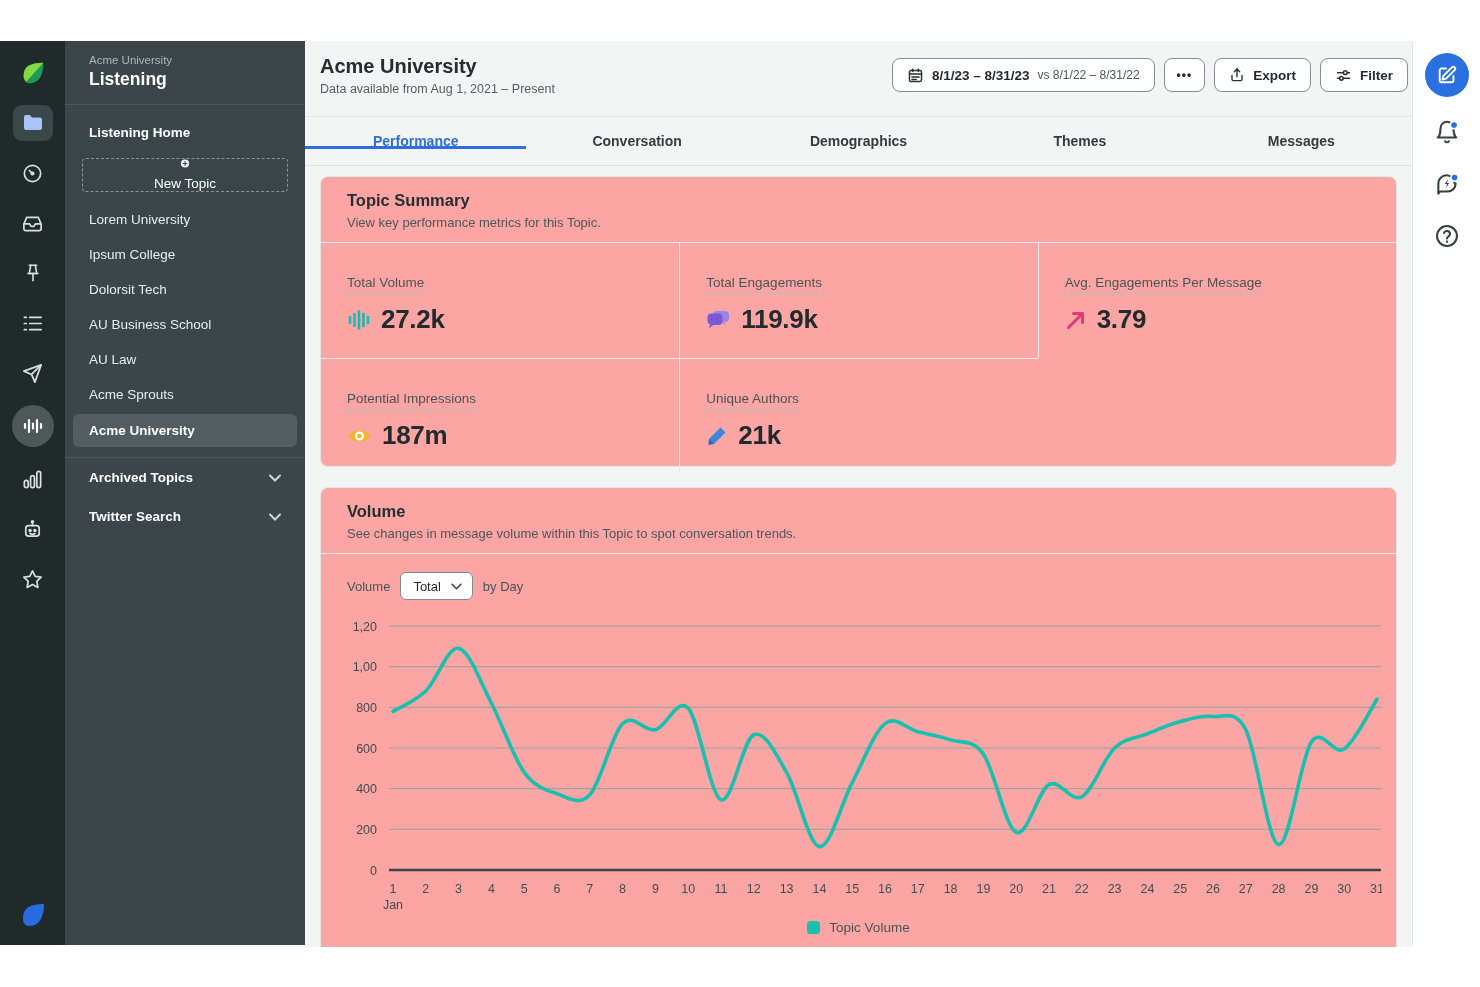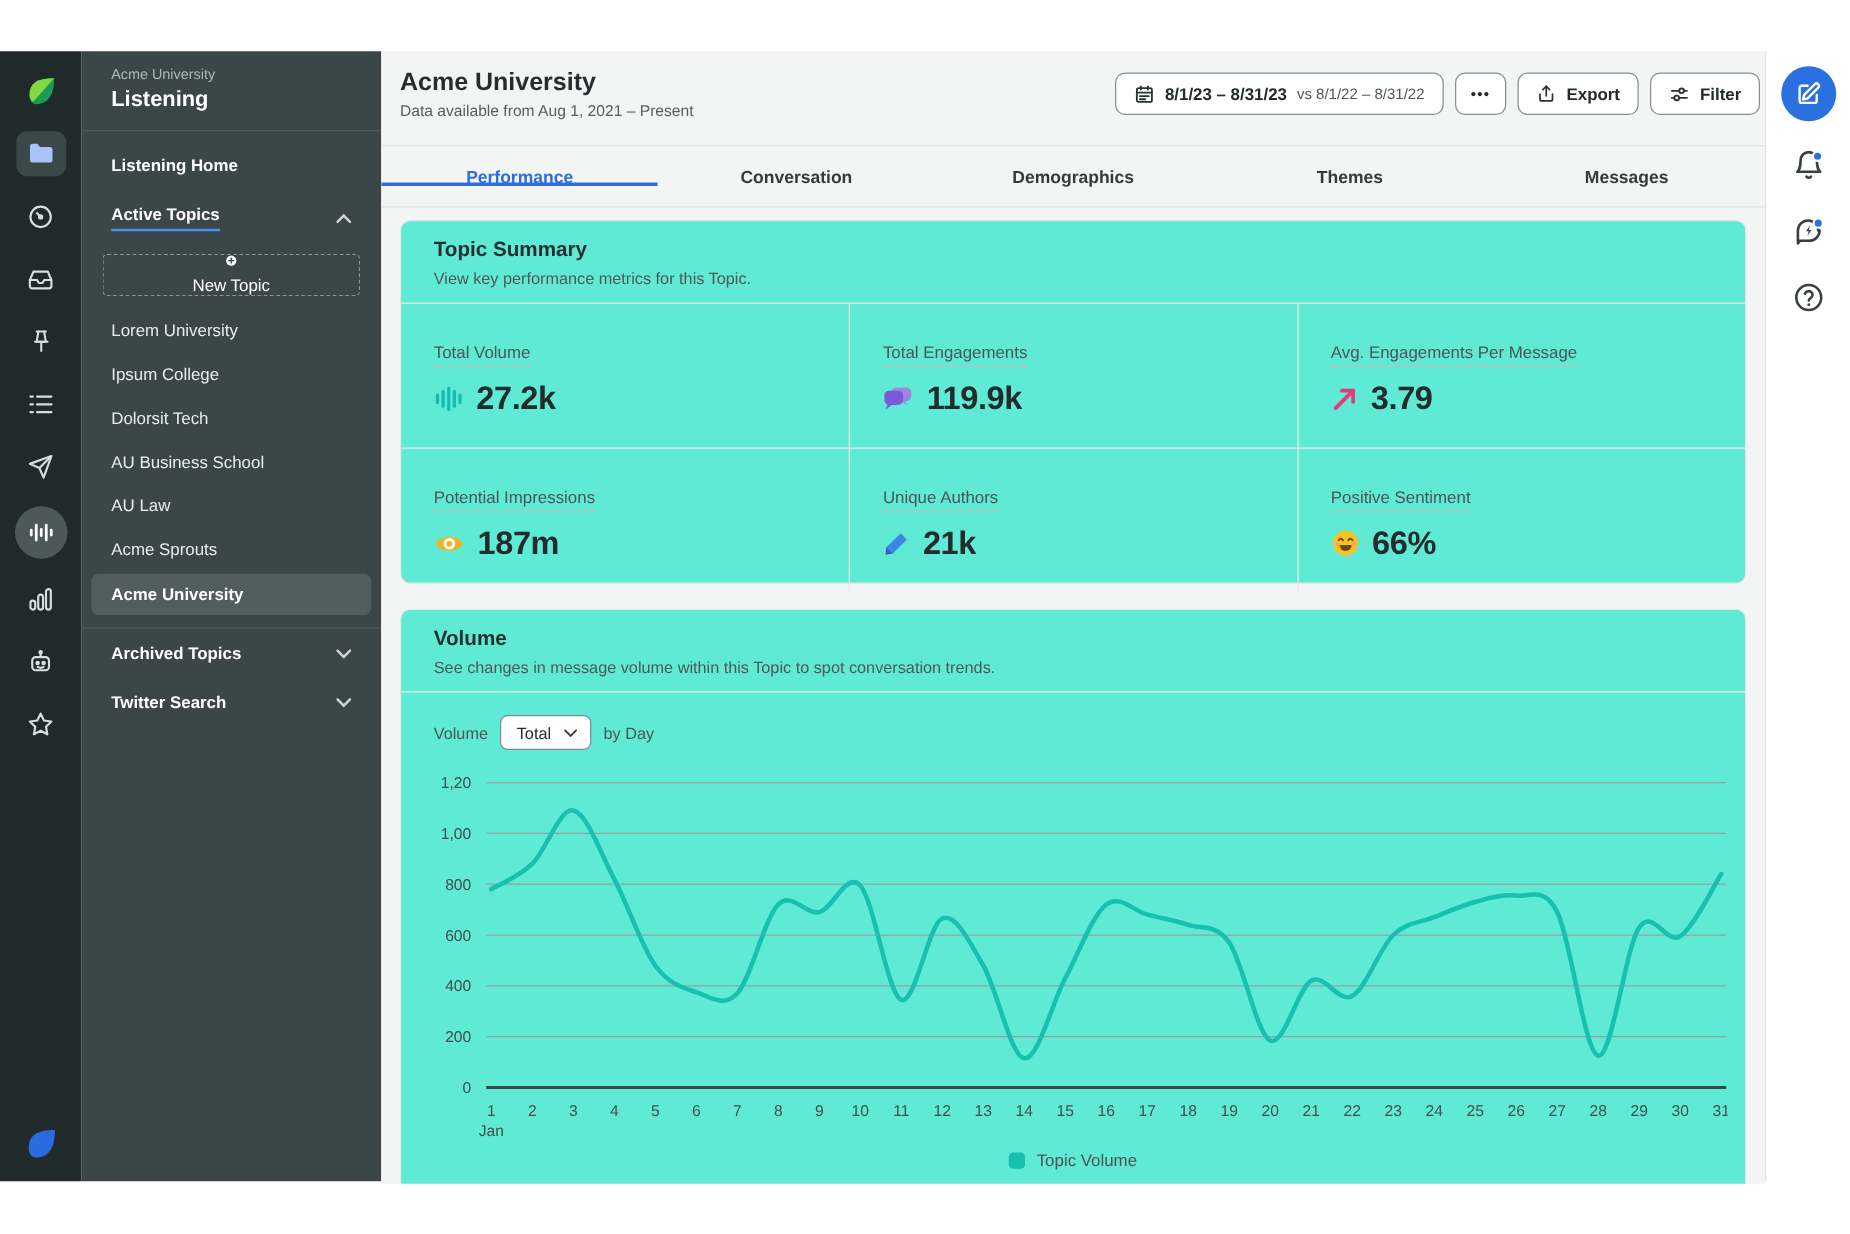--- a/index.html
+++ b/index.html
@@ -49,21 +49,21 @@
     font-size:13.5px; color:#242b2c; }
   .btn b { font-weight:bold; }
   .btn .vs { font-size:12px; color:#4c5556; font-weight:normal; }
   .btn-dots { font-weight:bold; letter-spacing:1px; font-size:12px; padding:0 12px; }
 
   .tabs { display:flex; height:49px; border-bottom:1px solid #dfe2e2;align-items:center; }
   .tab { flex:1; display:flex; align-items:center; justify-content:center;
     font-size:14px; font-weight:bold; color:#333b3c; cursor:pointer; }
   .tab.active { color:#2e6fe0; box-shadow:inset 0 -3px 0 #2e6fe0; }
 
-  .card { position:absolute; left:15px; width:1077px; background:#5eead4;
+  .card { position:absolute; left:15px; width:1077px; background:#fca5a5;
     border:1px solid #e3e6e6; border-radius:8px; }
   .card-head { padding:14px 26px 12px 26px; border-bottom:1px solid #e9ebeb; }
   .card-title { font-size:16.5px; font-weight:bold; color:#272f30; margin-bottom:5px; }
   .card-sub { font-size:13px; color:#4f5859; }
 
   .summary-card { top:135px; height:291px; }
   .metric-grid { display:grid; grid-template-columns:1fr 1fr 1fr; }
   .metric-cell { height:115px; padding:30px 0 0 26px; border-left:1px solid #e9ebeb; }
   .metric-cell.first { border-left:none; }
   .metric-row2 { border-top:1px solid #e9ebeb; }
@@ -185,26 +185,20 @@
   </aside>
 
   <nav class="sidebar">
     <div class="sb-head">
       <div class="sb-context">Acme University</div>
       <div class="sb-title">Listening</div>
     </div>
     <div class="sb-nav">
       <div class="sb-link">
         <span>Listening Home</span>
-      </div>
-      <div class="sb-link">
-        <span class="u">Active Topics</span>
-        <svg class="chev" width="12" height="8" viewBox="0 0 12 8" fill="none" stroke="#cdd4d4" stroke-width="2" stroke-linecap="round">
-            <polyline points="1,6.5 6,1.5 11,6.5"></polyline>
-          </svg>
       </div>
       <div class="new-topic">
         <svg width="16" height="16" viewBox="0 0 16 16">
           <circle cx="8" cy="8" r="7.3" fill="#f2f5f5"></circle>
           <line x1="8" y1="4.6" x2="8" y2="11.4" stroke="#3a4647" stroke-width="1.8" stroke-linecap="round"></line>
           <line x1="4.6" y1="8" x2="11.4" y2="8" stroke="#3a4647" stroke-width="1.8" stroke-linecap="round"></line>
         </svg>
         <span>New Topic</span>
       </div>
       <div class="topic">Lorem University</div>
@@ -329,34 +323,20 @@
           </div>
         </div>
         <div class="metric-cell metric-row2">
           <span class="metric-label">Unique Authors</span>
           <div class="metric-value">
             <svg width="22" height="22" viewBox="0 0 22 22">
               <path d="M14.5 2.5 L19.5 7.5 L8 19 L2.5 19.5 L3 14 Z" fill="#3e86df"></path>
               <path d="M3 14 L2.5 19.5 L8 19 Z" fill="#2c66b8"></path>
             </svg>
             <span>21k</span>
-          </div>
-        </div>
-        <div class="metric-cell metric-row2">
-          <span class="metric-label">Positive Sentiment</span>
-          <div class="metric-value">
-            <svg width="23" height="23" viewBox="0 0 24 24">
-              <circle cx="12" cy="12" r="10.5" fill="#f7c325"></circle>
-              <path d="M6.2 9.6 q1.8 -2.4 3.6 0" fill="none" stroke="#6e4a12" stroke-width="1.7" stroke-linecap="round"></path>
-              <path d="M14.2 9.6 q1.8 -2.4 3.6 0" fill="none" stroke="#6e4a12" stroke-width="1.7" stroke-linecap="round"></path>
-              <path d="M7 13.5 a5 5 0 0 0 10 0 z" fill="#6e4a12"></path>
-              <circle cx="5" cy="12.7" r="1.5" fill="#f49b8f"></circle>
-                <circle cx="19" cy="12.7" r="1.5" fill="#f49b8f"></circle>
-            </svg>
-            <span>66%</span>
           </div>
         </div>
       </div>
     </section>
 
     <section class="card volume-card">
       <div class="card-head">
         <div class="card-title">Volume</div>
         <div class="card-sub">See changes in message volume within this Topic to spot conversation trends.</div>
       </div>

